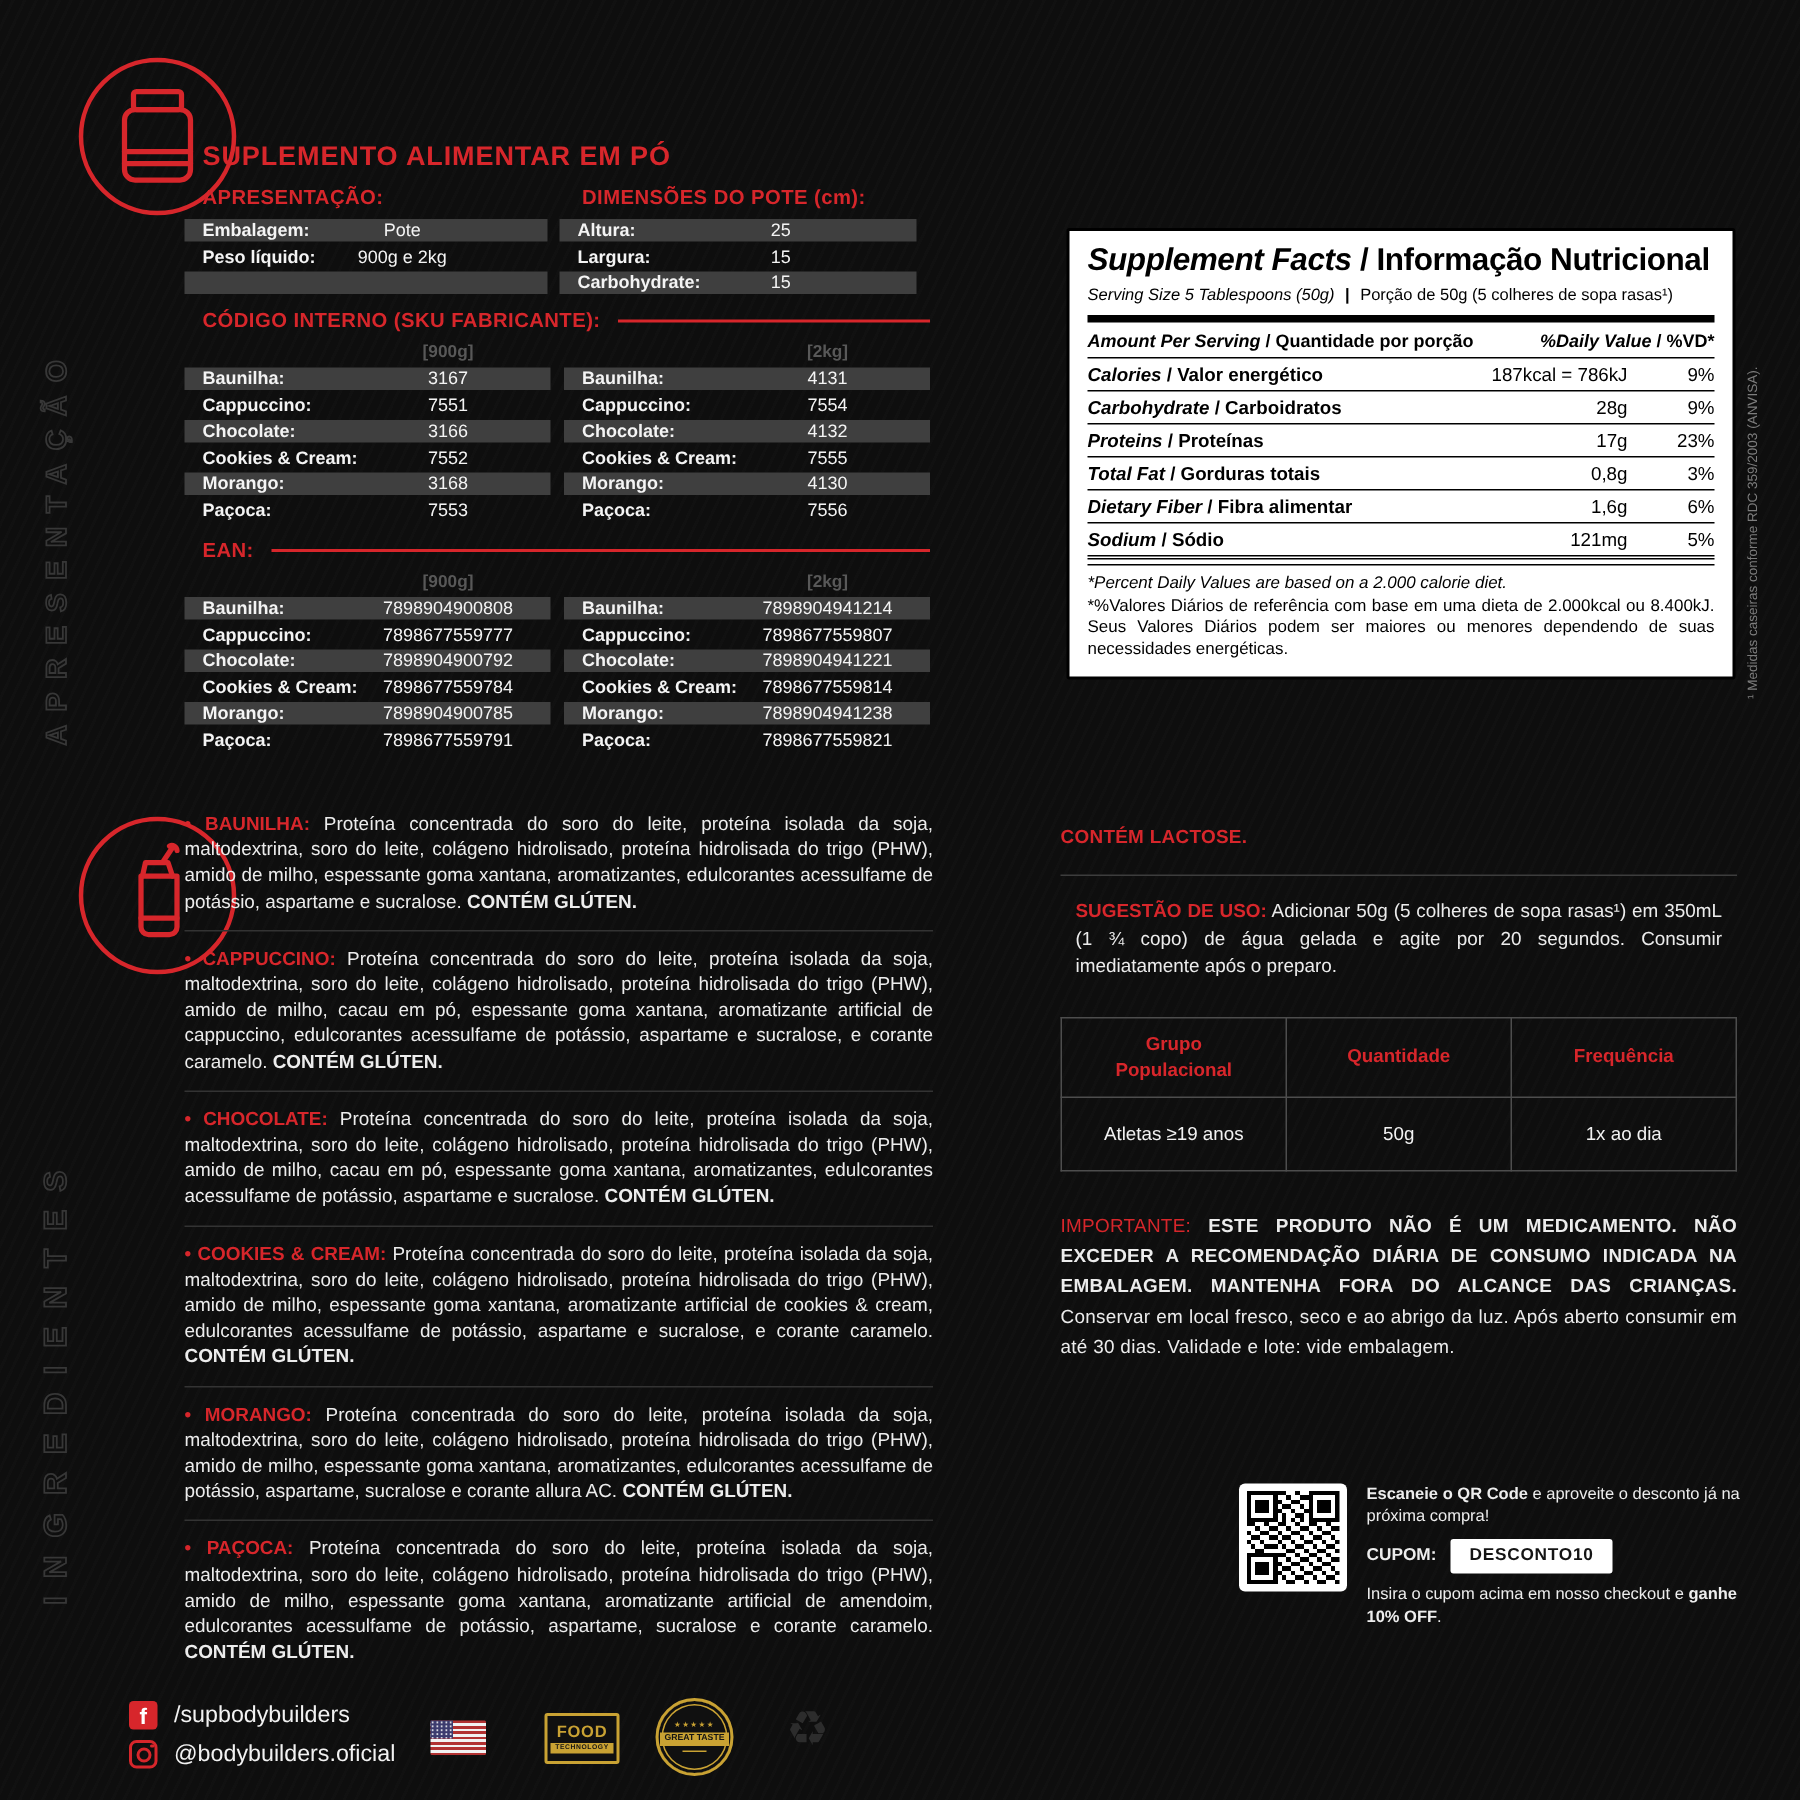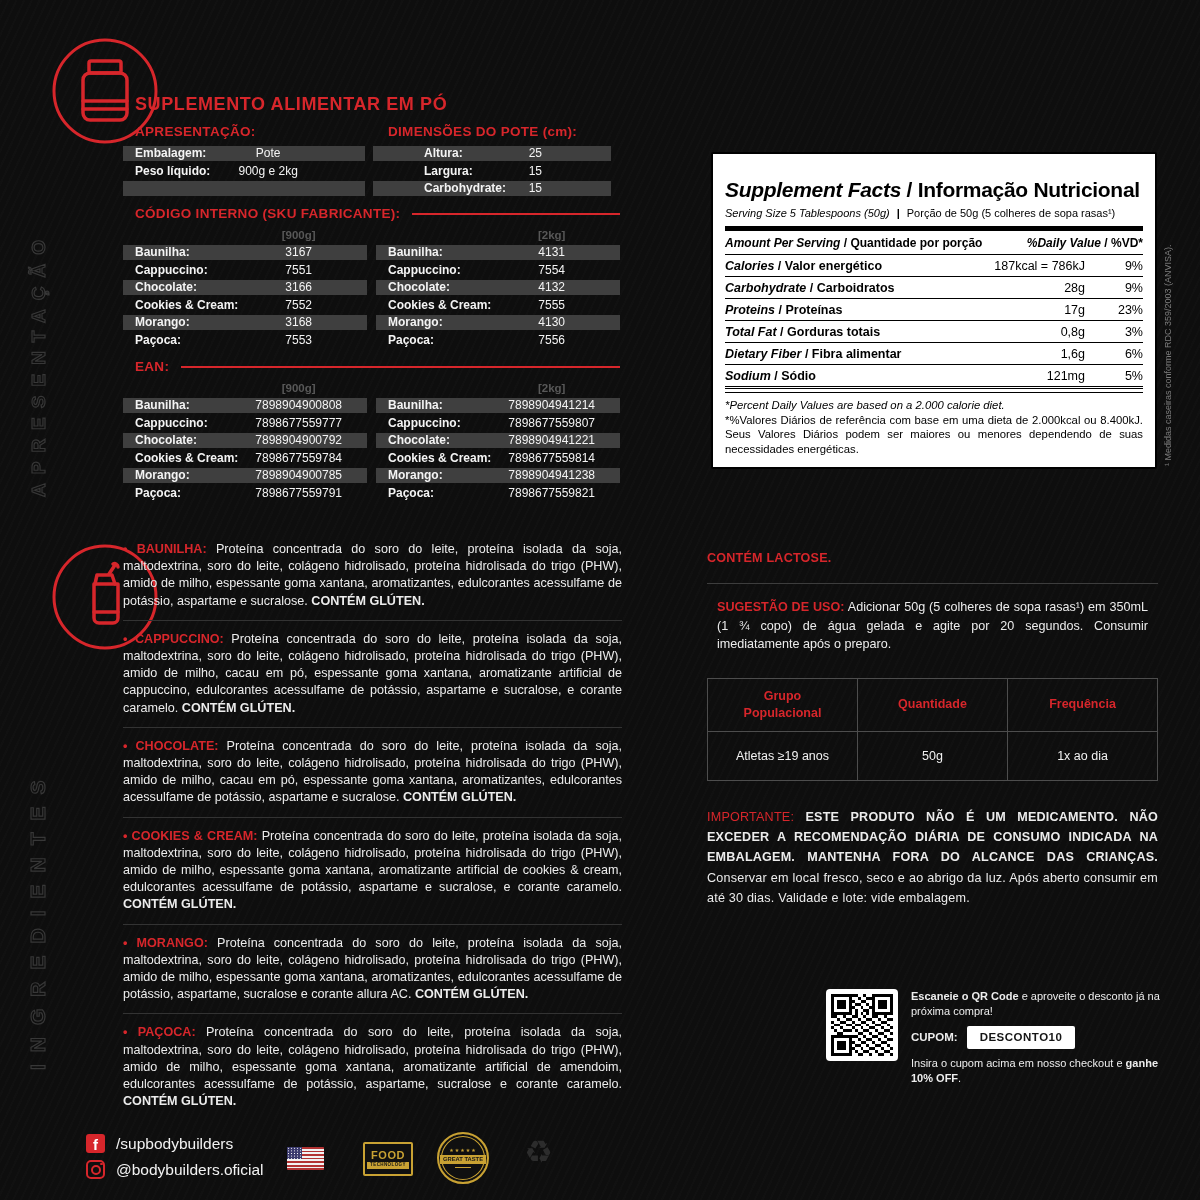--- a/index.html
+++ b/index.html
@@ -22,35 +22,35 @@
   .sec-title{color:var(--red);font-weight:800;font-size:13.5px;letter-spacing:.3px;margin-bottom:7px;}
   .sec-head{display:flex;align-items:center;gap:12px;margin-bottom:6px;}
   .sec-head .sec-title{margin-bottom:0;}
   .red-line{flex:1;height:2px;background:var(--red);margin-top:1px;}
   
   .kv-row{display:grid;height:15px;line-height:15px;margin-bottom:2.5px;font-size:12px;color:#f4f4f4;}
   .kv-row:nth-child(odd){background:var(--stripe);}
   .kv-label{font-weight:700;padding-left:12px;white-space:nowrap;}
   .kv-value{text-align:center;}
   .t-pres .kv-row{grid-template-columns:37% 46% 17%;}
-  .t-dim  .kv-row{grid-template-columns:44% 36% 20%;padding-left:39px;}
+  .t-dim  .kv-row{grid-template-columns:44% 36% 20%;}
   .t-code .kv-row{grid-template-columns:47% 50% 3%;}
   #pres-block{position:absolute;left:123px;top:124px;display:flex;gap:8px;}
   #pres-block .colA{width:242px;} #pres-block .colB{width:238px;}
   #pres-block .colA .sec-title{padding-left:12px;} #pres-block .colB .sec-title{padding-left:15px;}
   #sku-block{position:absolute;left:123px;top:206px;width:497px;}
   #ean-block{position:absolute;left:123px;top:359px;width:497px;}
   .twocol{display:flex;gap:9px;}
   .twocol .col{width:244px;}
   .size-row{display:grid;grid-template-columns:47% 50% 3%;margin:2px 0 4px 0;}
   .size-row span{grid-column:2;text-align:center;color:#585858;font-weight:700;font-size:11.5px;}
   .sec-head .sec-title{padding-left:12px;}
   
   #facts{position:absolute;left:711px;top:152px;width:446px;background:#fff;color:#000;
-         border:2.5px solid #000;border-radius:2px;padding:24px 12px 10px 12px;box-sizing:border-box;}
+         border:2.5px solid #000;border-radius:2px;padding:8px 12px 10px 12px;box-sizing:border-box;}
   #facts .ti{font-size:21px;letter-spacing:-.3px;line-height:1.15;white-space:nowrap;}
   .ti-en{font-style:italic;font-weight:800;} .ti-sep{font-weight:800;} .ti-pt{font-weight:800;}
   .serve{font-size:11px;margin-top:5px;white-space:nowrap;}
   .serve-en{font-style:italic;} .serve-sep{font-weight:700;margin:0 7px;} 
   .thickbar{height:5px;background:#000;margin:7px 0 0 0;}
   .nf-row{display:flex;align-items:baseline;font-size:12.5px;padding:4px 0 3px 0;border-bottom:1px solid #000;}
   .nf-name{flex:1;white-space:nowrap;}
   .nf-en{font-style:italic;font-weight:700;} .nf-sep{font-weight:700;} .nf-pt{font-weight:700;}
   .nf-val{width:160px;text-align:right;}
   .nf-dv{width:58px;text-align:right;}

